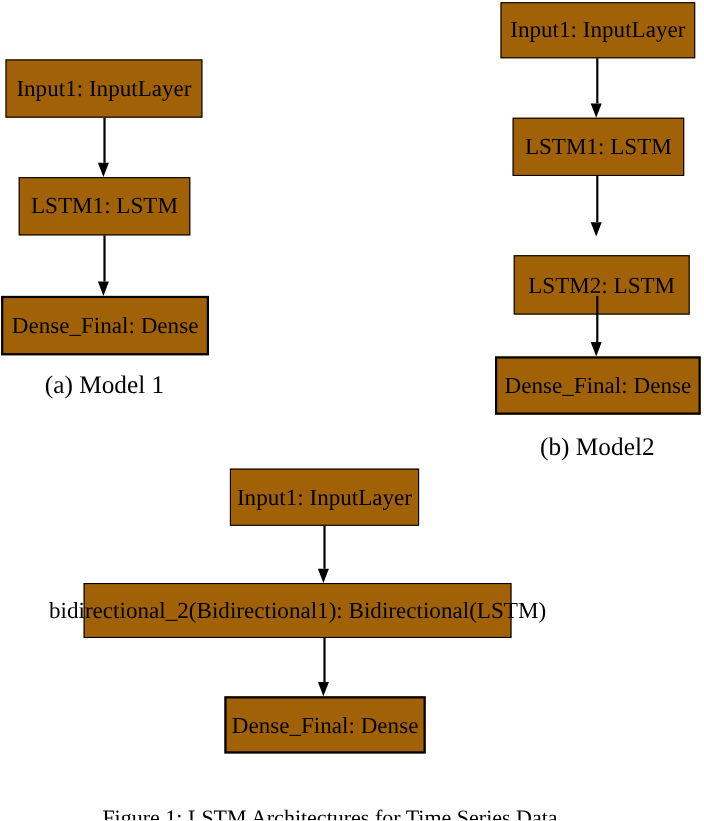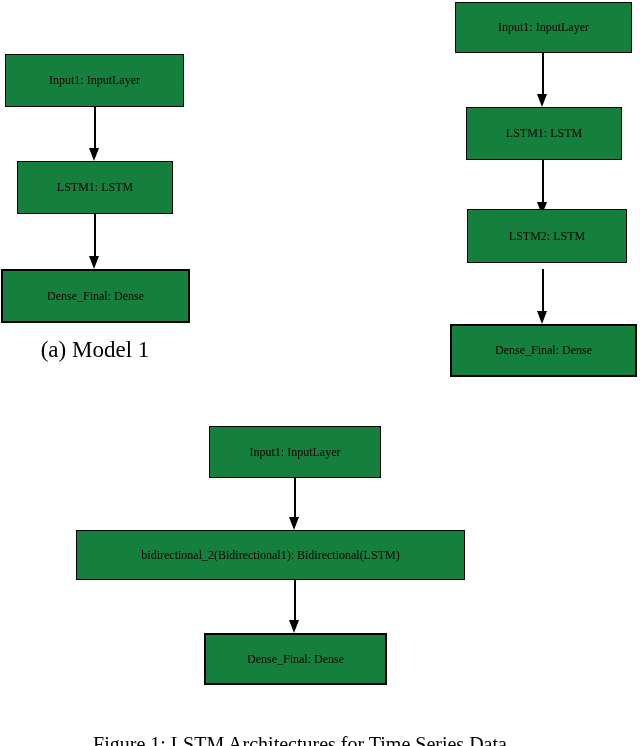--- a/index.html
+++ b/index.html
@@ -12,26 +12,26 @@
     width: 640px;
     height: 746px;
     background: #ffffff;
     overflow: hidden;
     font-family: "Liberation Serif", "DejaVu Serif", serif;
     color: #000000;
   }
   .node {
     position: absolute;
     box-sizing: border-box;
-    background: #15803d;
+    background: #a16207;
     border: 1.5px solid #000000;
     display: flex;
     align-items: center;
     justify-content: center;
-    font-size: 12px;
+    font-size: 21px;
     white-space: nowrap;
     text-align: center;
   }
   .node.thick {
     border-width: 2px;
   }
   .node span {
     display: inline-block;
     padding: 0 4px;
   }
@@ -96,31 +96,32 @@
   <div class="arrow-line" style="left:542px; top:53px; height:41px;"></div>
   <div class="arrow-head" style="left:537px; top:94px;"></div>
 
   <div class="node" style="left:466px; top:107px; width:156px; height:53px;">
     <span>LSTM1: LSTM</span>
   </div>
 
   <div class="arrow-line" style="left:542px; top:160px; height:42px;"></div>
   <div class="arrow-head" style="left:537px; top:202px;"></div>
 
-  <div class="node" style="left:467px; top:209px; width:160px; height:54px;">
+  <div class="node" style="left:467px; top:232px; width:160px; height:54px;">
     <span>LSTM2: LSTM</span>
   </div>
 
   <div class="arrow-line" style="left:542px; top:269px; height:42px;"></div>
   <div class="arrow-head" style="left:537px; top:311px;"></div>
 
   <div class="node thick" style="left:450px; top:324px; width:187px; height:53px;">
     <span>Dense_Final: Dense</span>
   </div>
 
+  <div class="panel-caption" style="left:453px; top:394px; width:180px;">(b) Model2</div>
 
   <div class="node" style="left:209px; top:426px; width:172px; height:52px;">
     <span>Input1: InputLayer</span>
   </div>
 
   <div class="arrow-line" style="left:294px; top:478px; height:39px;"></div>
   <div class="arrow-head" style="left:289px; top:517px;"></div>
 
   <div class="node" style="left:76px; top:530px; width:389px; height:50px;">
     <span>bidirectional_2(Bidirectional1): Bidirectional(LSTM)</span>

